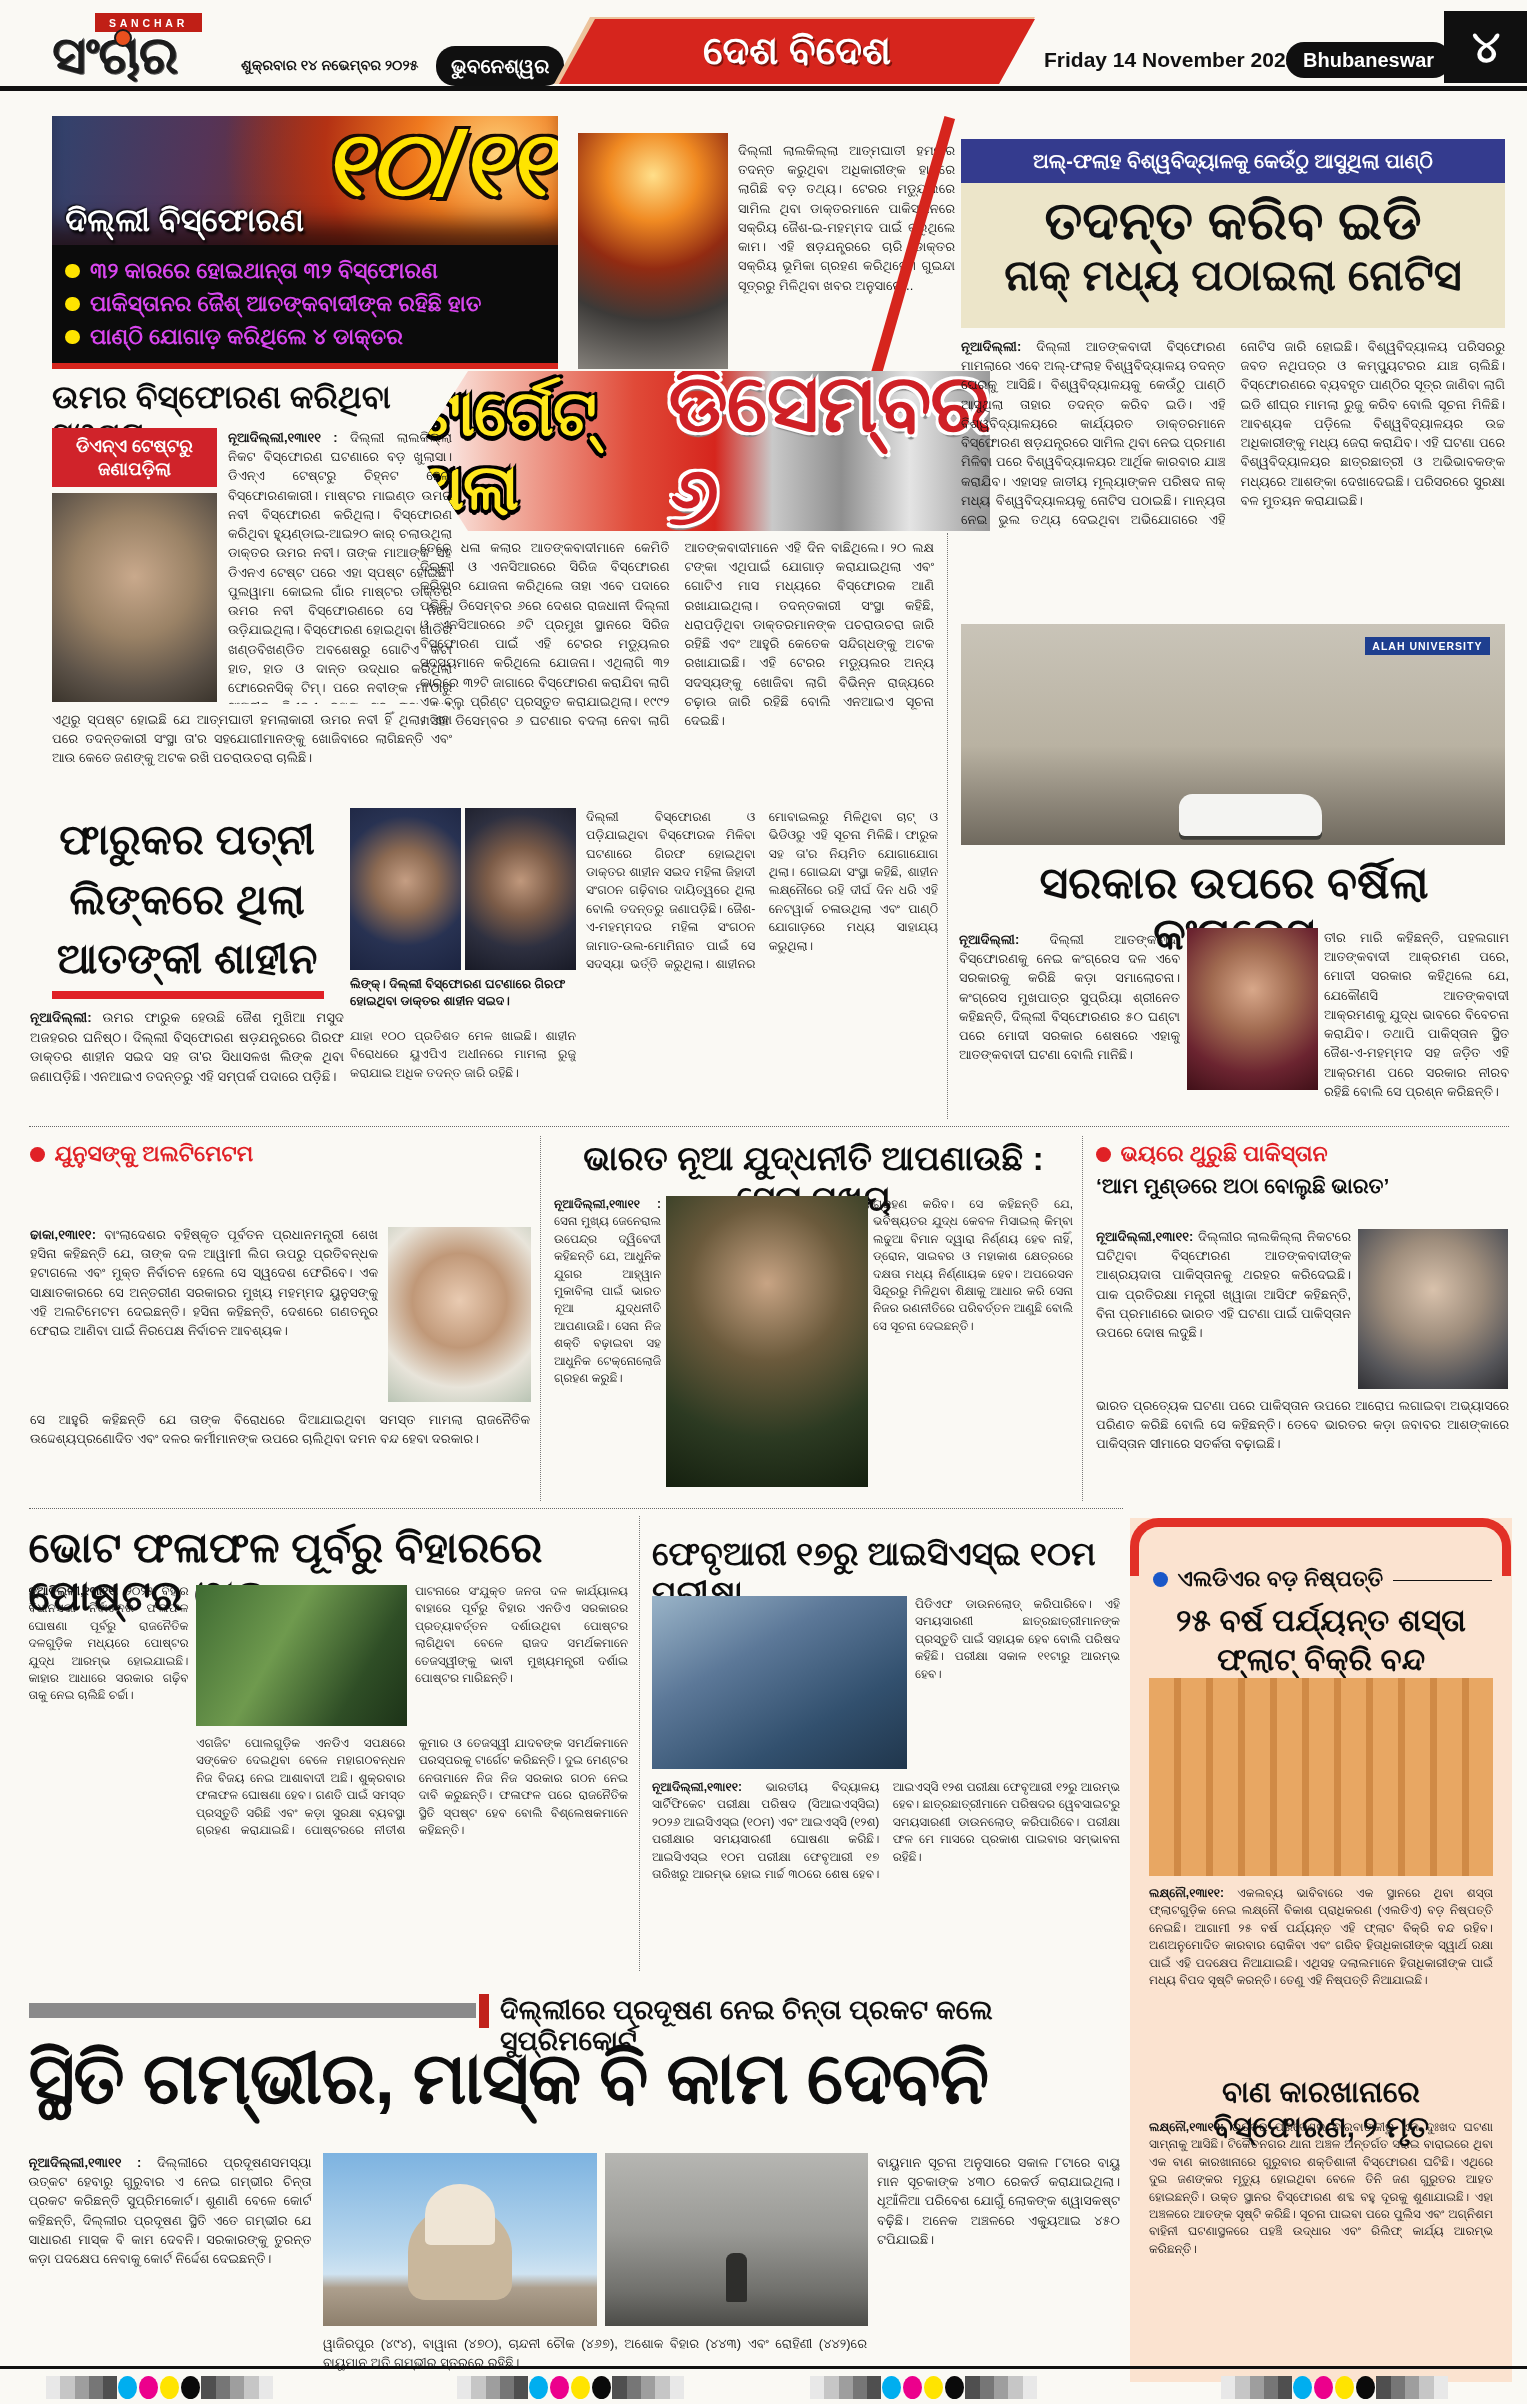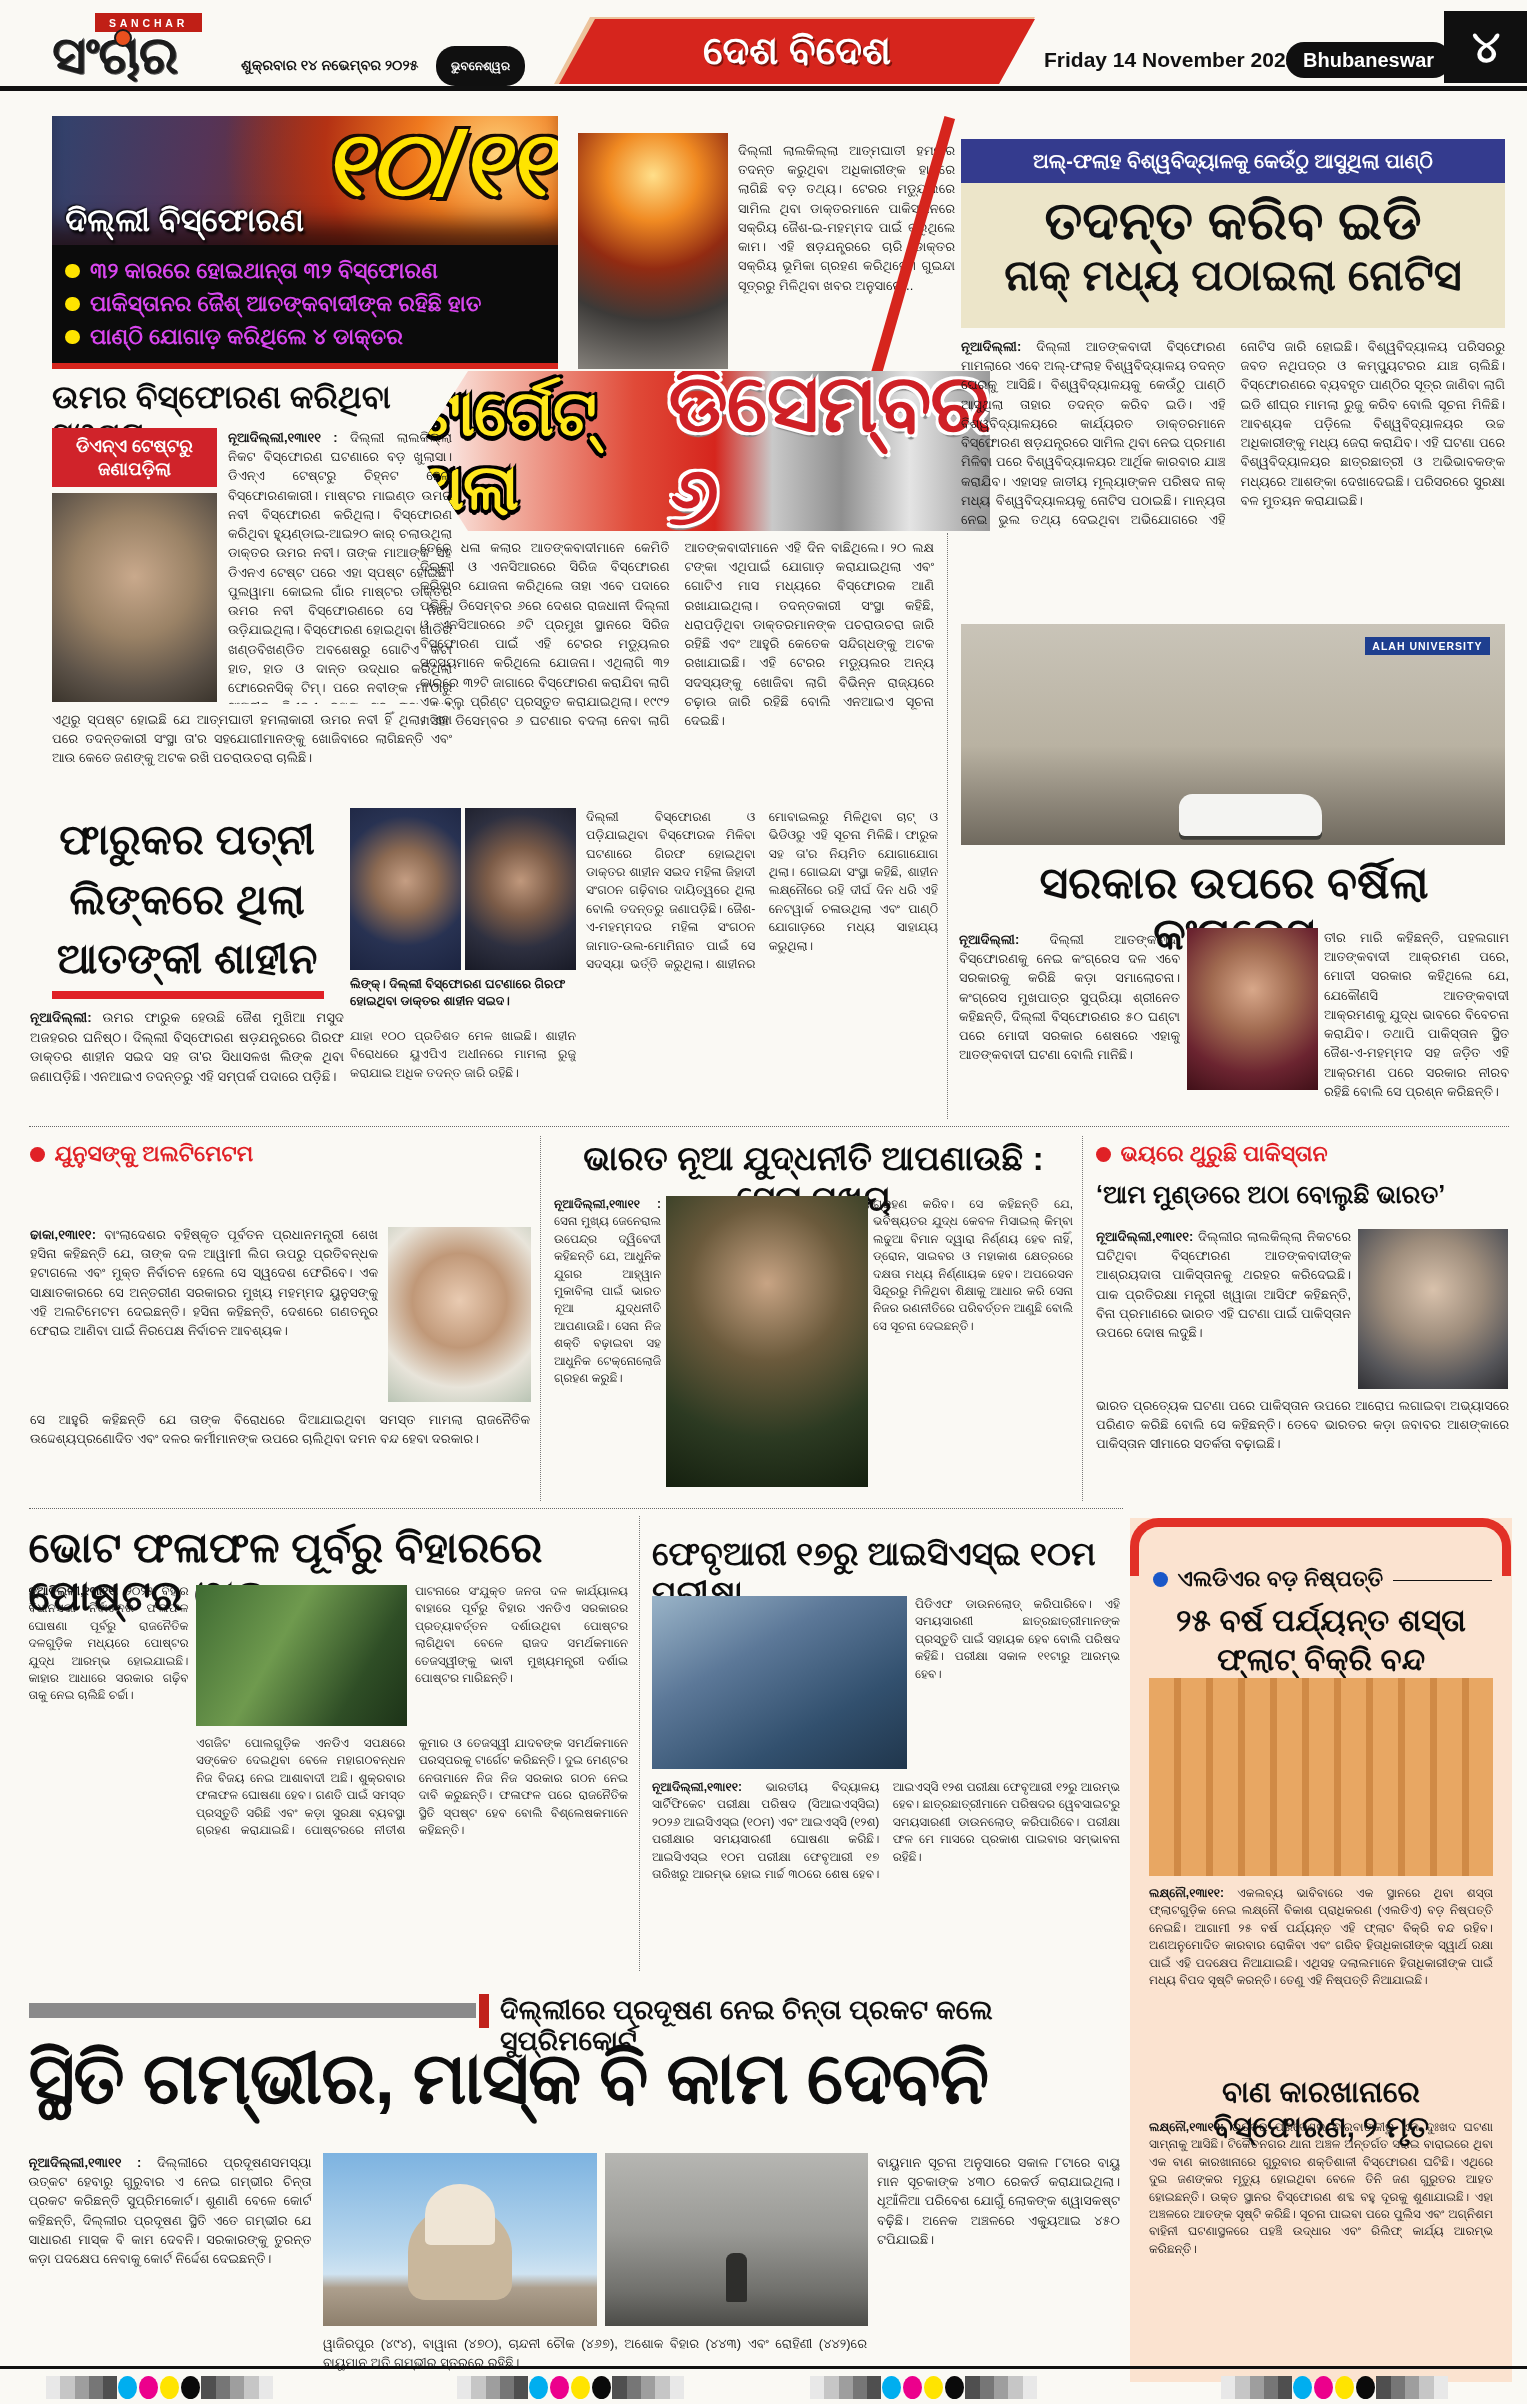--- a/index.html
+++ b/index.html
@@ -86,21 +86,21 @@
 <body>
 
 <div class="page">
 
   <div class="abs" style="left:95px;top:13.3px;width:107px;height:19px;">
     <div class="logo-tag" style="width:107px;height:19px;">SANCHAR</div>
   </div>
   <div class="abs logo-main" style="left:52px;top:25px;">ସଂଚାର</div>
   <div class="abs logo-ring" style="left:114px;top:28.5px;"></div>
   <div class="abs" style="left:241px;top:57px;font-size:14.3px;font-weight:bold;">ଶୁକ୍ରବାର ୧୪ ନଭେମ୍ବର ୨୦୨୫</div>
-  <div class="abs pill" style="left:436px;top:46px;height:40px;padding:0 15px;font-size:12px;">ଭୁବନେଶ୍ୱର</div>
+  <div class="abs pill" style="left:436px;top:46px;height:40px;padding:0 15px;font-size:20px;">ଭୁବନେଶ୍ୱର</div>
 
   <div class="abs banner-back clip-par" style="left:554px;top:17px;width:481px;height:67px;"></div>
   <div class="abs banner-red clip-par" style="left:559px;top:19px;width:476px;height:65px;text-align:center;">
     <span>ଦେଶ ବିଦେଶ</span>
   </div>
 
   <div class="abs" style="left:1044px;top:48px;font-size:21px;font-weight:bold;">Friday 14 November 2025</div>
   <div class="abs pill" style="left:1286px;top:42px;height:36px;padding:0 17px;font-size:20px;border-radius:21px;">Bhubaneswar</div>
   <div class="abs page-num" style="left:1444px;top:11.4px;width:84px;height:72px;">୪</div>
   <div class="abs" style="left:0;top:86px;width:1527px;height:4.8px;background:#111;"></div>
@@ -205,21 +205,21 @@
     <span>ସେନା ମୁଖ୍ୟ ଜେନେରାଲ ଉପେନ୍ଦ୍ର ଦ୍ୱିବେଦୀ କହିଛନ୍ତି ଯେ, ଆଧୁନିକ ଯୁଗର ଆହ୍ୱାନ ମୁକାବିଲା ପାଇଁ ଭାରତ ନୂଆ ଯୁଦ୍ଧନୀତି ଆପଣାଉଛି। ସେନା ନିଜ ଶକ୍ତି ବଢ଼ାଇବା ସହ ଆଧୁନିକ ଟେକ୍ନୋଲୋଜି ଗ୍ରହଣ କରୁଛି।</span>
   </div>
   <div class="abs body-sm" style="left:873px;top:1196px;width:200px;height:291px;">ଗ୍ରହଣ କରିବ। ସେ କହିଛନ୍ତି ଯେ, ଭବିଷ୍ୟତର ଯୁଦ୍ଧ କେବଳ ମିସାଇଲ୍ କିମ୍ବା ଲଢୁଆ ବିମାନ ଦ୍ୱାରା ନିର୍ଣ୍ଣୟ ହେବ ନାହିଁ, ଡ୍ରୋନ, ସାଇବର ଓ ମହାକାଶ କ୍ଷେତ୍ରରେ ଦକ୍ଷତା ମଧ୍ୟ ନିର୍ଣ୍ଣାୟକ ହେବ। ଅପରେସନ ସିନ୍ଦୂରରୁ ମିଳିଥିବା ଶିକ୍ଷାକୁ ଆଧାର କରି ସେନା ନିଜର ରଣନୀତିରେ ପରିବର୍ତ୍ତନ ଆଣୁଛି ବୋଲି ସେ ସୂଚନା ଦେଇଛନ୍ତି।</div>
 
   <div class="abs vdot" style="left:1082px;top:1136px;height:365px;"></div>
 
   <div class="abs kick-red" style="left:1096px;top:1141px;">
     <i></i>
     <span>ଭୟରେ ଥୁରୁଛି ପାକିସ୍ତାନ</span>
   </div>
-  <div class="abs hl" style="left:1096px;top:1174px;width:413px;font-size:25px;margin-top:6px;">‘ଆମ ମୁଣ୍ଡରେ ଅଠା ବୋଲୁଛି ଭାରତ’</div>
+  <div class="abs hl" style="left:1096px;top:1174px;width:413px;font-size:21px;">‘ଆମ ମୁଣ୍ଡରେ ଅଠା ବୋଲୁଛି ଭାରତ’</div>
   <div class="abs photo ph-asif" style="left:1358px;top:1229px;width:150px;height:160px;"></div>
   <div class="abs body-txt" style="left:1096px;top:1227px;width:255px;height:164px;">
     <b class="dl">ନୂଆଦିଲ୍ଲୀ,୧୩ା୧୧:</b>
     <span>ଦିଲ୍ଲୀର ଲାଲକିଲ୍ଲା ନିକଟରେ ଘଟିଥିବା ବିସ୍ଫୋରଣ ଆତଙ୍କବାଦୀଙ୍କ ଆଶ୍ରୟଦାତା ପାକିସ୍ତାନକୁ ଥରହର କରିଦେଇଛି। ପାକ ପ୍ରତିରକ୍ଷା ମନ୍ତ୍ରୀ ଖ୍ୱାଜା ଆସିଫ କହିଛନ୍ତି, ବିନା ପ୍ରମାଣରେ ଭାରତ ଏହି ଘଟଣା ପାଇଁ ପାକିସ୍ତାନ ଉପରେ ଦୋଷ ଲଦୁଛି।</span>
   </div>
   <div class="abs body-txt" style="left:1096px;top:1396px;width:413px;height:101px;">ଭାରତ ପ୍ରତ୍ୟେକ ଘଟଣା ପରେ ପାକିସ୍ତାନ ଉପରେ ଆରୋପ ଲଗାଇବା ଅଭ୍ୟାସରେ ପରିଣତ କରିଛି ବୋଲି ସେ କହିଛନ୍ତି। ତେବେ ଭାରତର କଡ଼ା ଜବାବର ଆଶଙ୍କାରେ ପାକିସ୍ତାନ ସୀମାରେ ସତର୍କତା ବଢ଼ାଇଛି।</div>
 
   <div class="abs hdot" style="left:28.5px;top:1508px;width:1094px;"></div>
 
   <div class="abs hl" style="left:28.5px;top:1524px;width:601px;font-size:42px;">ଭୋଟ ଫଳାଫଳ ପୂର୍ବରୁ ବିହାରରେ ପୋଷ୍ଟର ୱାର</div>

